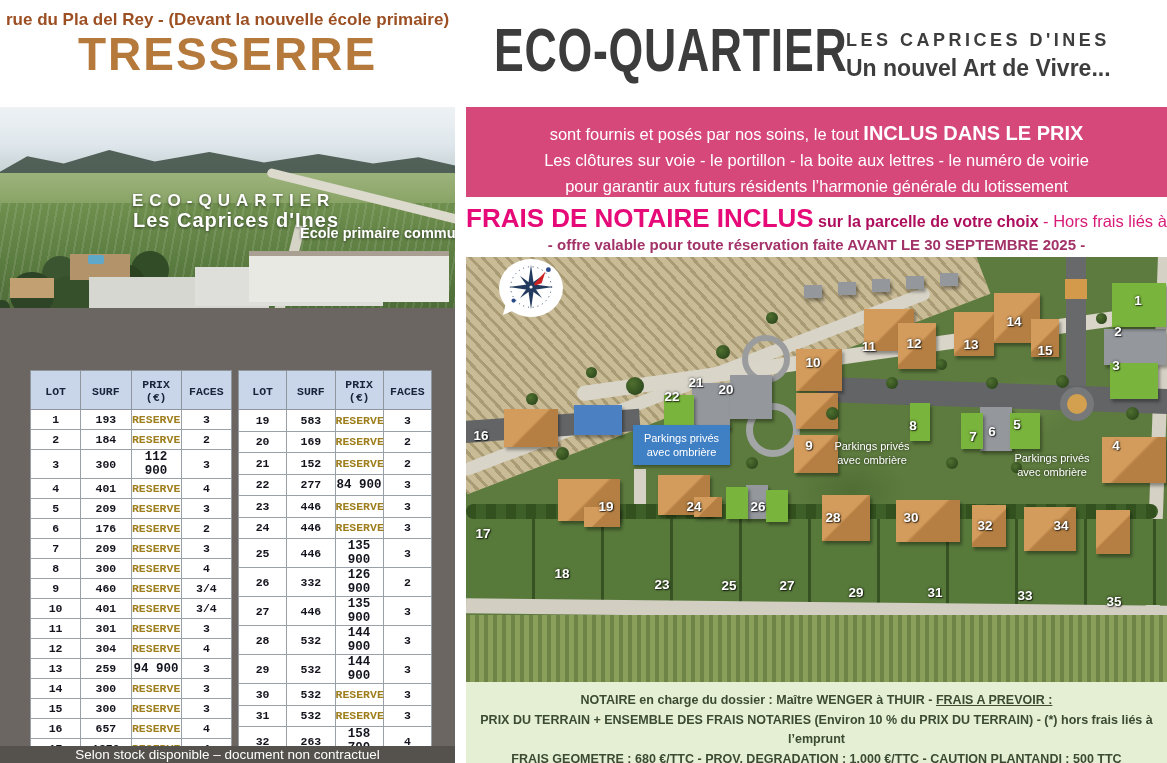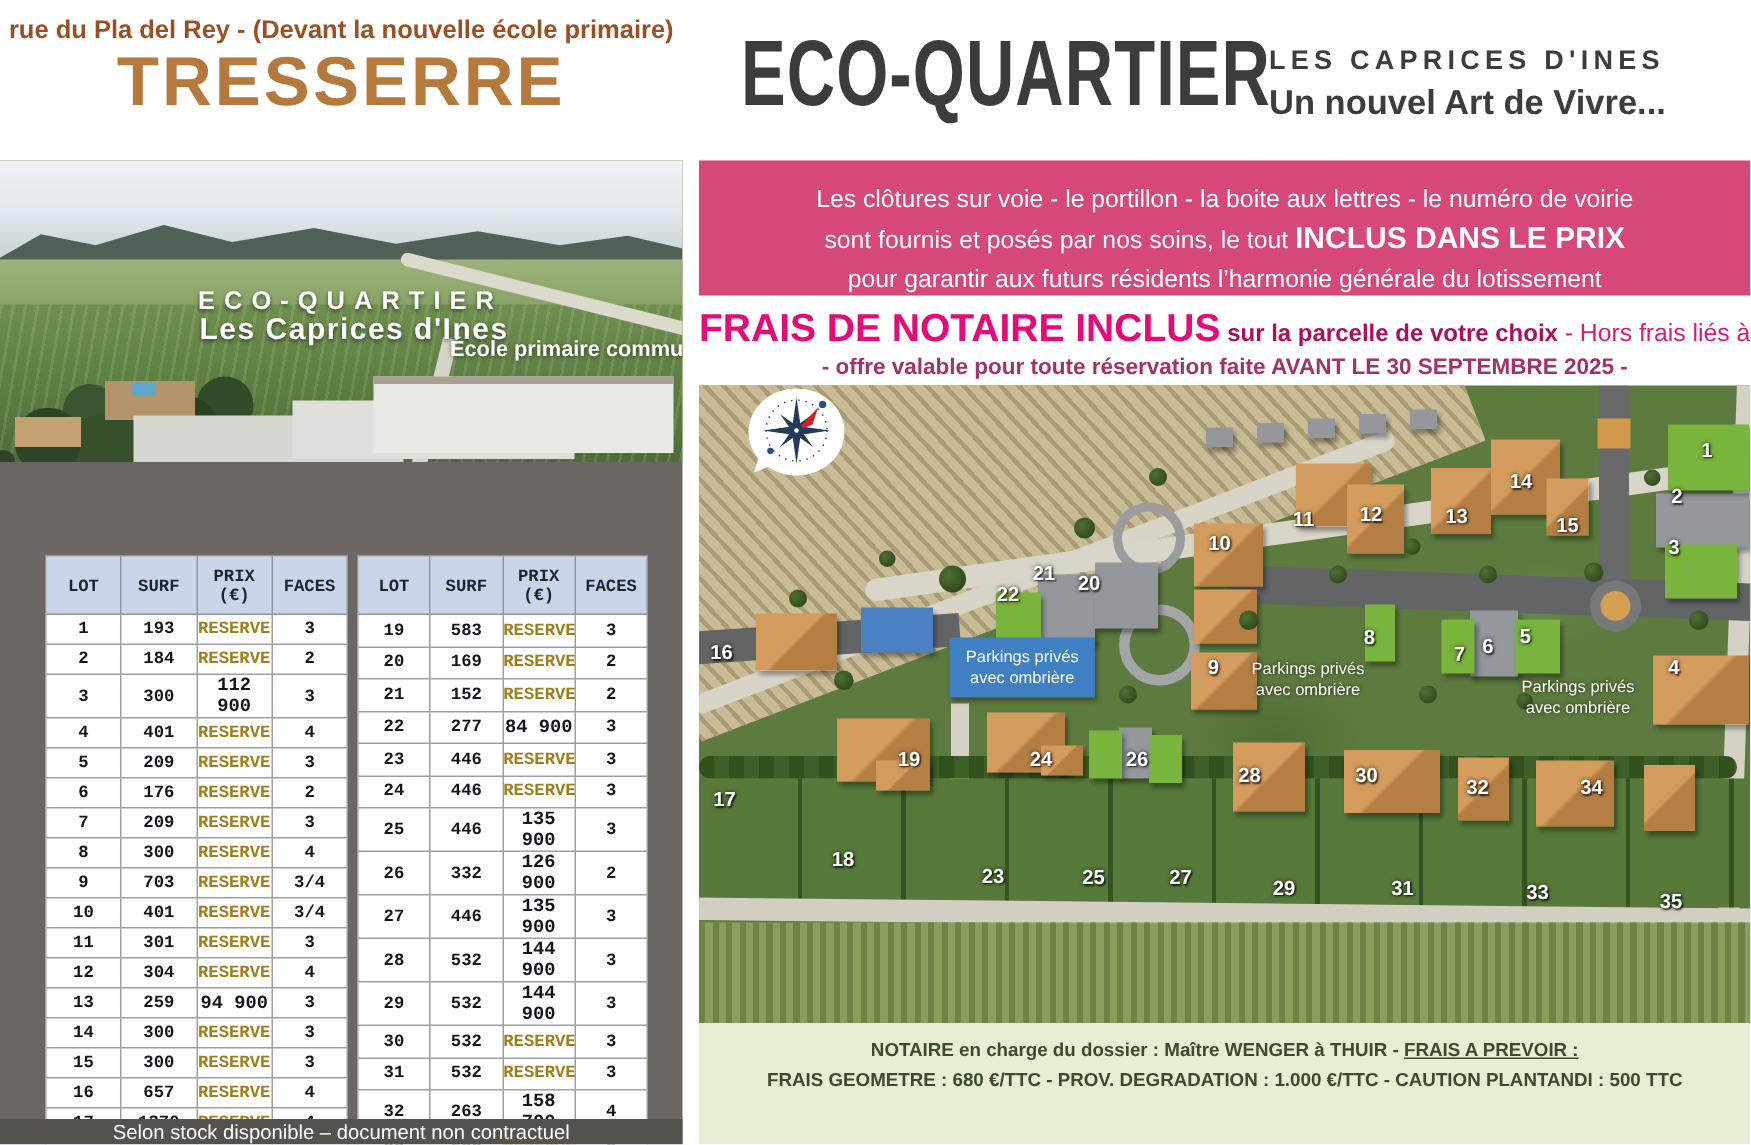--- a/index.html
+++ b/index.html
@@ -218,21 +218,21 @@
               <td>3</td>
             </tr>
             <tr>
               <td>8</td>
               <td>300</td>
               <td class="reserve">RESERVE</td>
               <td>4</td>
             </tr>
             <tr>
               <td>9</td>
-              <td>703</td>
+              <td>460</td>
               <td class="reserve">RESERVE</td>
               <td>3/4</td>
             </tr>
             <tr>
               <td>10</td>
               <td>401</td>
               <td class="reserve">RESERVE</td>
               <td>3/4</td>
             </tr>
             <tr>
@@ -401,22 +401,22 @@
     </div>
   </div>
 
   <div id="right-col" class="abs">
 
     <div id="brand" class="abs">ECO-QUARTIER</div>
     <div id="brand-caps" class="abs">LES CAPRICES D'INES</div>
     <div id="brand-tag" class="abs">Un nouvel Art de Vivre...</div>
 
     <div id="pink-banner" class="abs">
+      <div class="ln"><span>sont fournis et posés par nos soins, le tout </span> <span class="big">INCLUS DANS LE PRIX</span></div>
       <div class="ln">Les clôtures sur voie - le portillon - la boite aux lettres - le numéro de voirie</div>
-      <div class="ln"><span>sont fournis et posés par nos soins, le tout </span> <span class="big">INCLUS DANS LE PRIX</span></div>
       <div class="ln">pour garantir aux futurs résidents l’harmonie générale du lotissement</div>
     </div>
 
     <div id="notary" class="abs">
       <div id="notary-l1">
         <span id="notary-big">FRAIS DE NOTAIRE INCLUS</span>
         <span id="notary-sub">sur la parcelle de votre choix</span>
         <span id="notary-tail">- Hors frais liés à l’emprunt</span>
       </div>
       <div id="notary-l2">- offre valable pour toute réservation faite AVANT LE 30 SEPTEMBRE 2025 -</div>
@@ -568,17 +568,18 @@
           <circle cx="30" cy="29" r="4.5" fill="#223a5e"></circle>
           <circle cx="30" cy="29" r="1.6" fill="#ffffff"></circle>
           <circle cx="48" cy="11" r="2.5" fill="#2a4a8a"></circle>
           <circle cx="12" cy="43" r="2.2" fill="#2a4a8a"></circle>
         </svg>
       </div>
     </div>
 
     <div id="legal" class="abs">
       <div><span>NOTAIRE en charge du dossier :  Maître WENGER à THUIR   -   </span><span class="u">FRAIS A PREVOIR :</span></div>
+      <div>PRIX DU TERRAIN + ENSEMBLE DES FRAIS NOTARIES (Environ 10 % du PRIX DU TERRAIN)  -  (*) hors frais liés à l’emprunt</div>
       <div>FRAIS GEOMETRE :  680 €/TTC  -  PROV.  DEGRADATION :  1.000  €/TTC   -   CAUTION PLANTANDI : 500 TTC</div>
 
     </div>
   </div>
 </div>
 
 </body></html>

